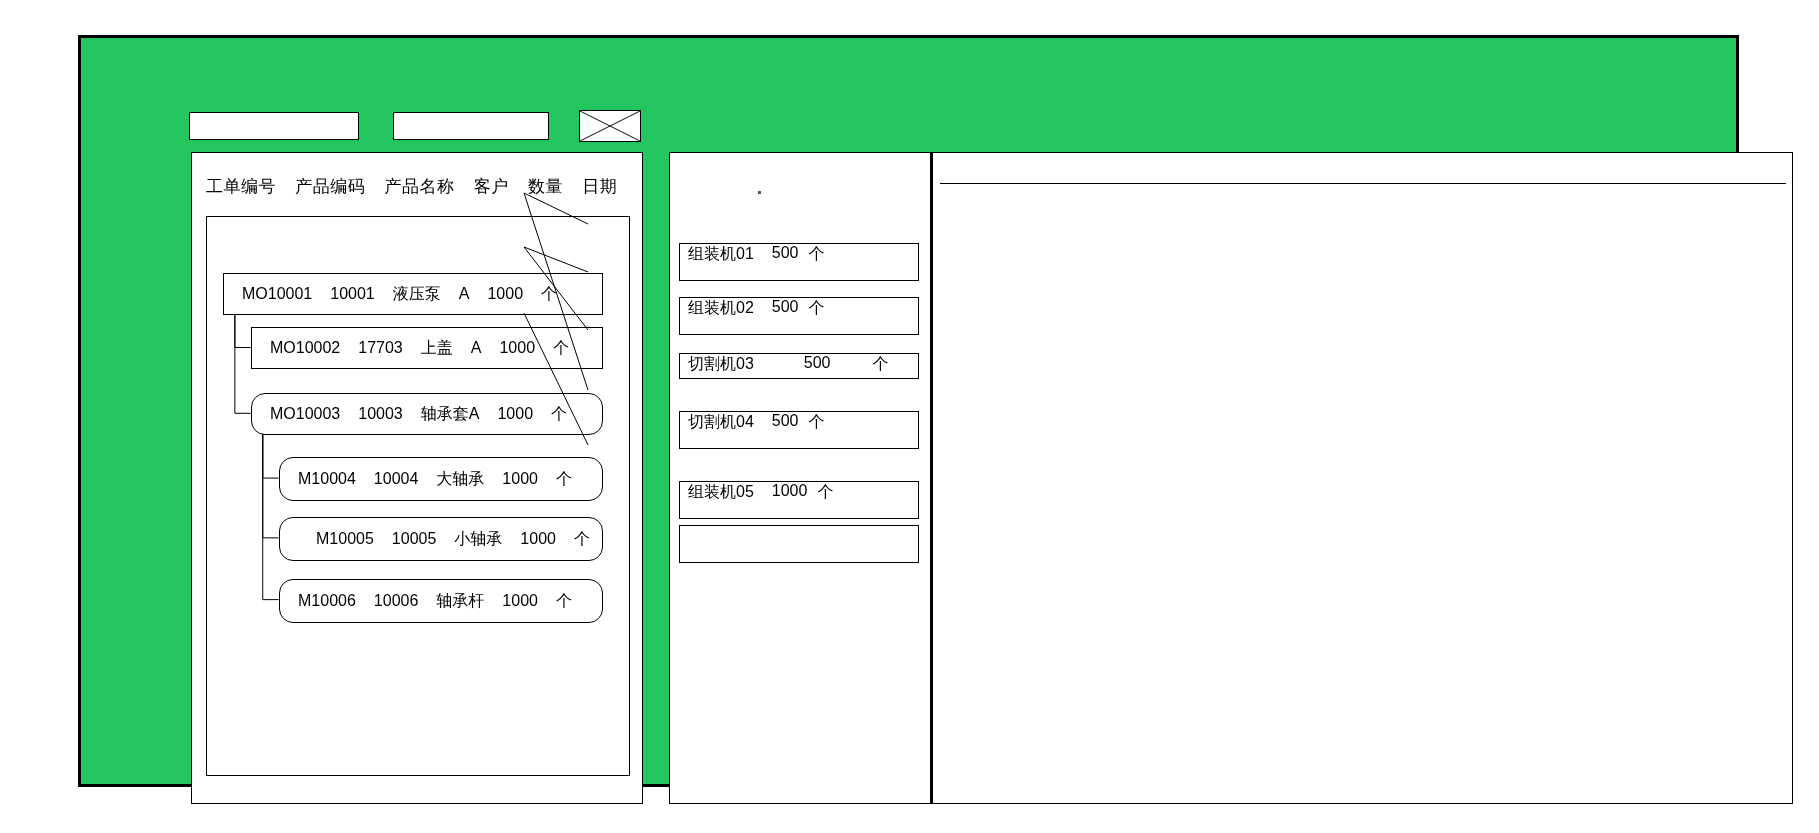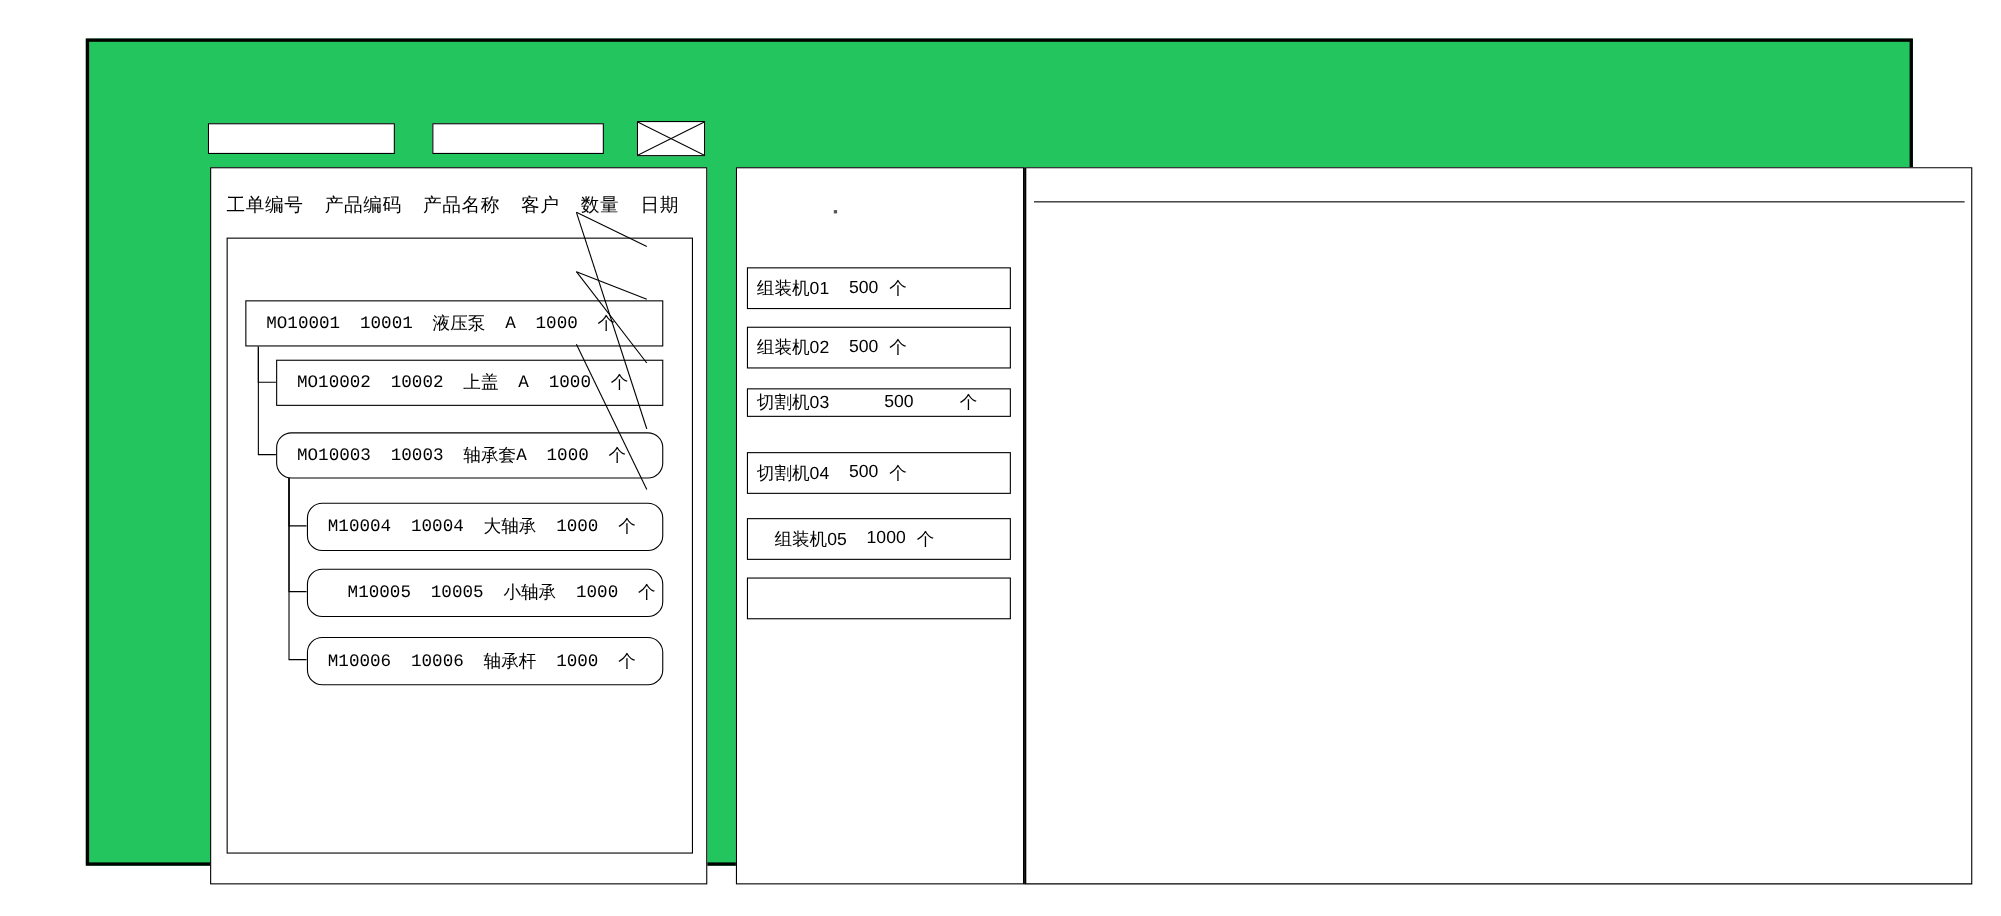--- a/index.html
+++ b/index.html
@@ -67,21 +67,20 @@
 
   .tree-box {
     position: absolute;
     left: 14px;
     top: 63px;
     width: 424px;
     height: 560px;
     border: 1px solid #000000;
     box-sizing: border-box;
     background: #ffffff;
-    font-family: Liberation Mono, monospace;
   }
 
   
   .tree-row {
     position: absolute;
     border: 1px solid #000000;
     box-sizing: border-box;
     background: #ffffff;
     display: flex;
     align-items: center;
@@ -133,33 +132,32 @@
     background: #555;
   }
   .machine-row {
     position: absolute;
     left: 9px;
     width: 240px;
     border: 1px solid #000000;
     box-sizing: border-box;
     background: #ffffff;
     display: flex;
-    align-items: center;
     font-size: 16px;
     white-space: nowrap;
   }
   .machine-row .mname { padding-left: 8px; }
   .machine-row .mqty  { padding-left: 18px; }
   .machine-row .munit { padding-left: 10px; }
 
   .machine-row.m0 { top: 90px;  height: 38px; }
   .machine-row.m1 { top: 144px; height: 38px; }
   .machine-row.m2 { top: 200px; height: 26px; gap: 32px; }
   .machine-row.m3 { top: 258px; height: 38px; }
-  .machine-row.m4 { top: 318px; height: 38px; padding-left: 16px; }
+  .machine-row.m4 { top: 328px; height: 38px; }
   .machine-row.m5 { top: 372px; height: 38px; }
 
   
   .right-panel {
     position: absolute;
     left: 850px;
     top: 114px;
     width: 862px;
     height: 652px;
     border: 1px solid #000000;
@@ -236,21 +234,21 @@
           <span class="cell pad">MO10001</span>
           <span class="cell pad">10001</span>
           <span class="cell pad">液压泵</span>
           <span class="cell pad">A</span>
           <span class="cell pad">1000</span>
           <span class="cell pad">个</span>
         </div>
 
         <div class="tree-row d1 r1">
           <span class="cell pad">MO10002</span>
-          <span class="cell pad">10002</span>
+          <span class="cell pad">17703</span>
           <span class="cell pad">上盖</span>
           <span class="cell pad">A</span>
           <span class="cell pad">1000</span>
           <span class="cell pad">个</span>
         </div>
 
         <div class="tree-row d1 r2">
           <span class="cell pad">MO10003</span>
           <span class="cell pad">10003</span>
           <span class="cell pad">轴承套</span>

